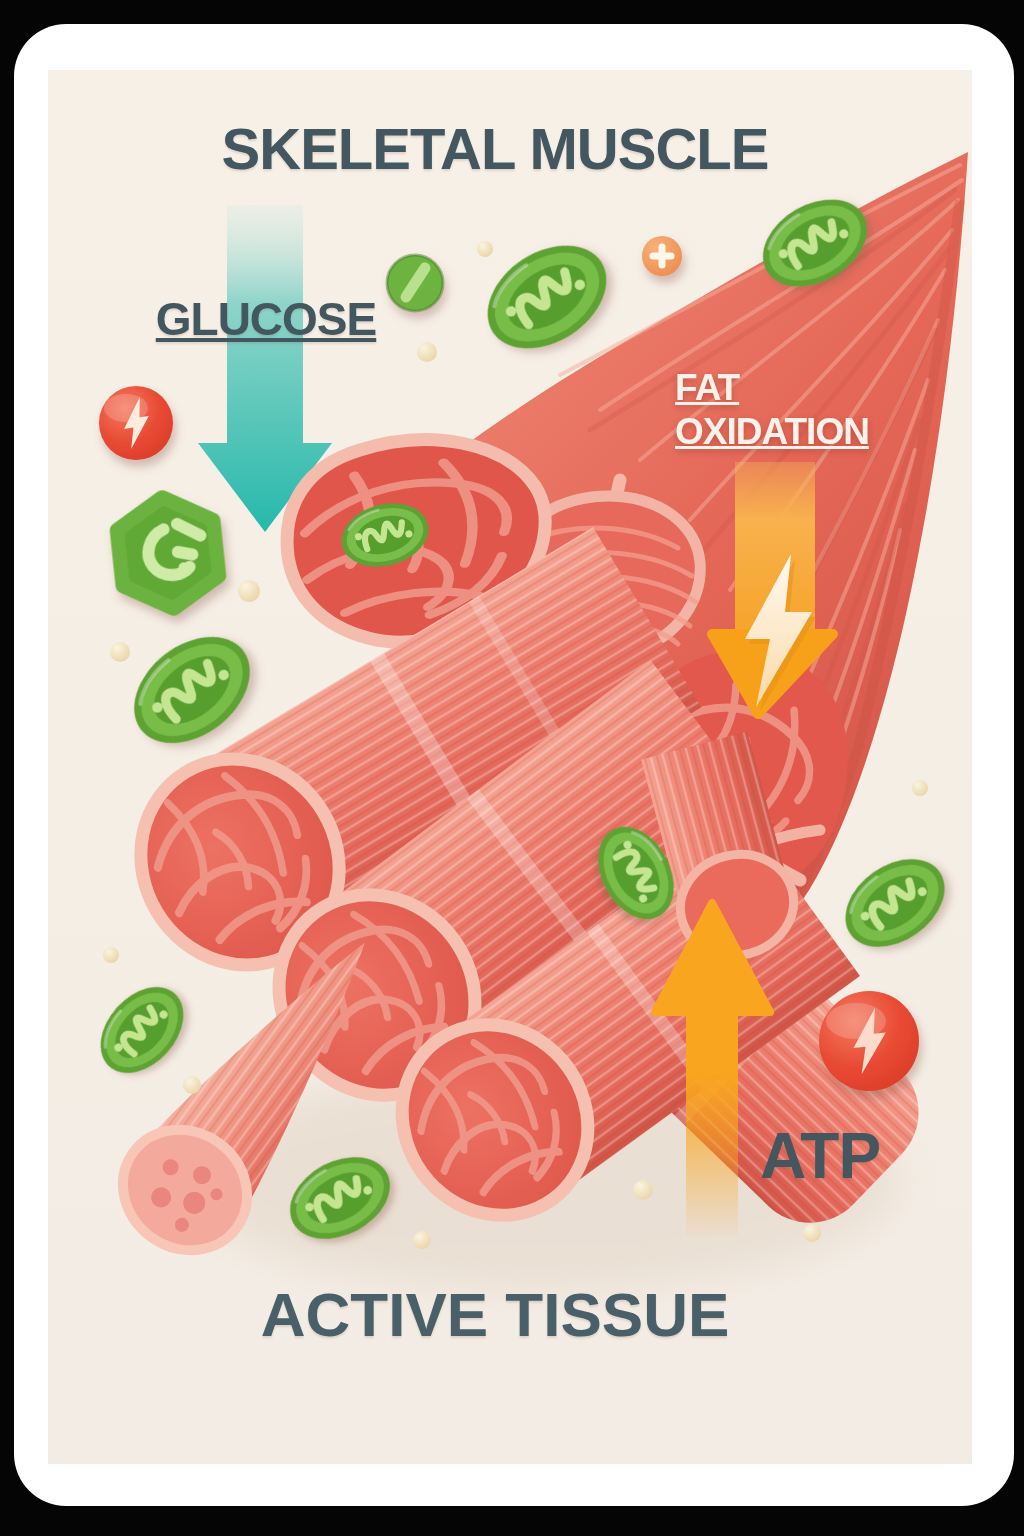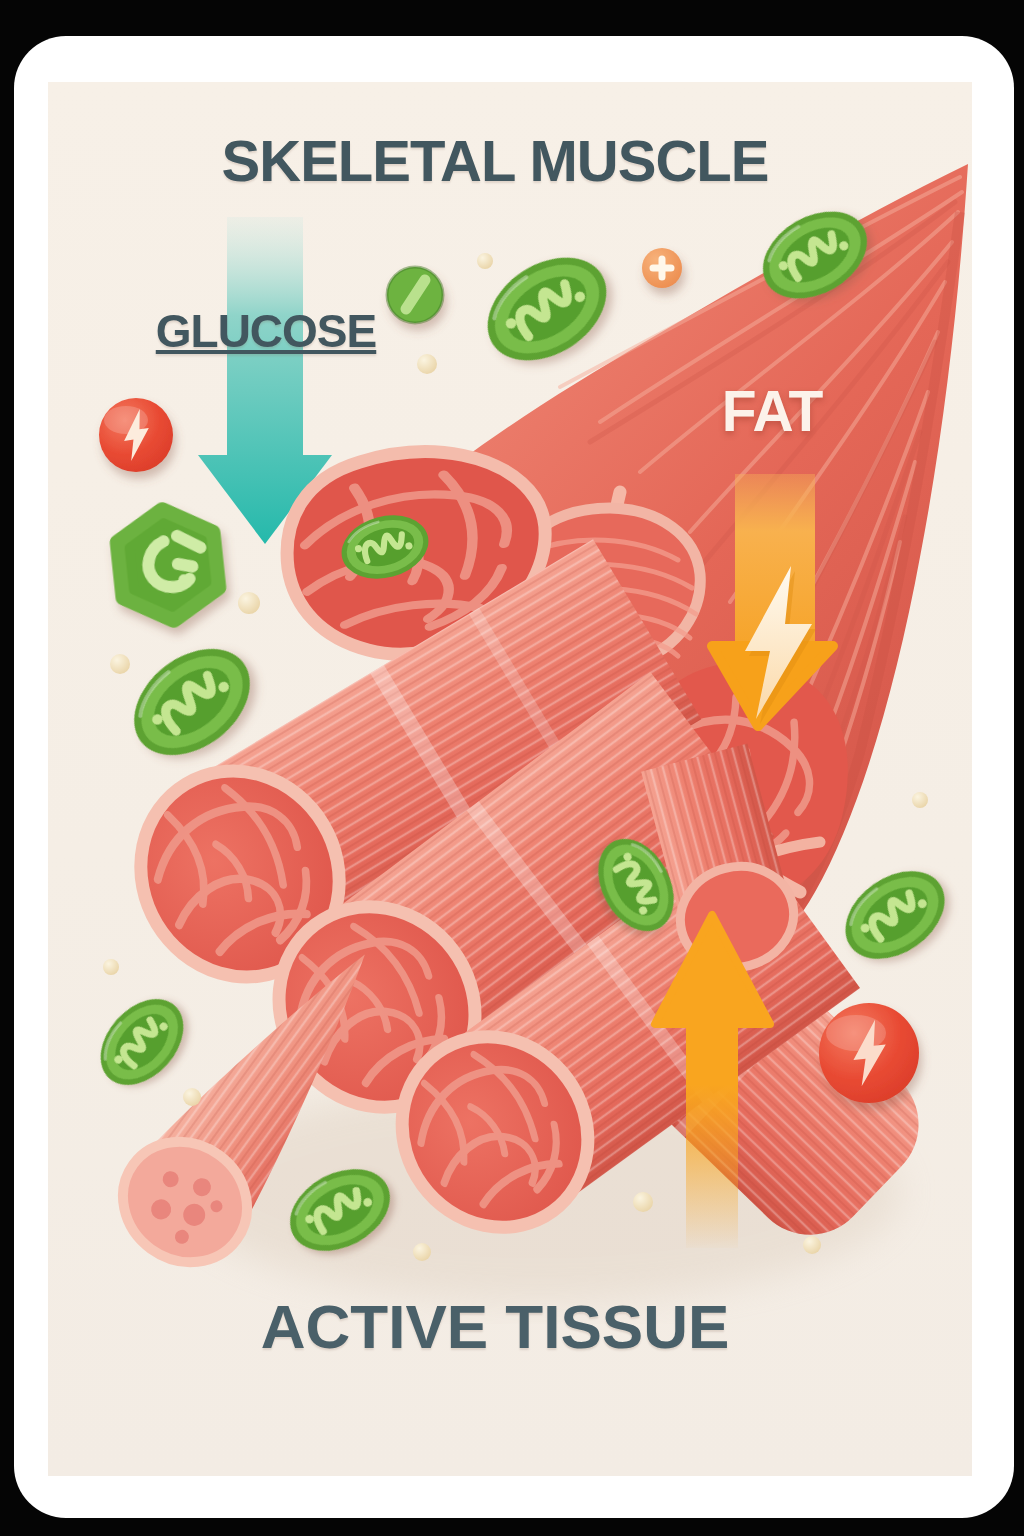--- a/index.html
+++ b/index.html
@@ -2,39 +2,39 @@
 <html><head>
 <meta charset="utf-8">
 <style>
   html,body{margin:0;padding:0;}
   body{
     width:1024px;height:1536px;position:relative;overflow:hidden;
     background:#050505;
     font-family:"Liberation Sans", sans-serif;
   }
   .card{
-    position:absolute;left:14px;top:36px;width:1000px;height:1482px;
+    position:absolute;left:14px;top:24px;width:1000px;height:1482px;
     background:#ffffff;border-radius:52px;
   }
   .panel{
     position:absolute;left:34px;top:46px;width:924px;height:1394px;
     background:linear-gradient(180deg,#f7f0e7 0%,#f5eee5 55%,#f3ece4 100%);
     overflow:hidden;
   }
   .panel svg{position:absolute;left:0;top:0;}
   .label{
     position:absolute;transform:translateX(-50%);
     font-weight:bold;color:#42575f;white-space:nowrap;
     text-shadow:0 2px 2px rgba(120,90,70,0.18);
     letter-spacing:-1px;
   }
   .title{top:45px;left:447px;font-size:58px;letter-spacing:-1px;}
   .glucose{top:222px;left:218px;font-size:46px;text-decoration:underline;}
-  .fat{top:296px;left:724px;font-size:57px;line-height:1.18;text-align:left;
-       color:#fcf2ea;text-shadow:0 3px 6px rgba(150,55,40,0.45);}
+  .fat{top:296px;left:724px;font-size:37px;line-height:1.18;text-align:left;
+       color:#fcf2ea;text-shadow:0 3px 6px rgba(150,55,40,0.45);text-decoration:underline;}
   .atp{top:1049px;left:772px;font-size:64px;color:#45565e;}
   .footer{top:1208px;left:447px;font-size:62px;line-height:1.2;text-align:center;
           color:#4a6069;letter-spacing:0px;}
 </style>
 </head>
 <body>
 
 <div class="card">
   <div class="panel">
 
@@ -305,19 +305,21 @@
         <circle cx="643" cy="1190" r="10" fill="url(#gDot)"></circle>
         <circle cx="812" cy="1233" r="9" fill="url(#gDot)"></circle>
         <circle cx="920" cy="788" r="8" fill="url(#gDot)"></circle>
       </g>
     </svg>
 
     <div class="label title">SKELETAL MUSCLE</div>
     <div class="label glucose">GLUCOSE</div>
     <div class="label fat">
       <div>FAT</div>
+      <div>OXIDATION</div>
     </div>
+    <div class="label atp">ATP</div>
     <div class="label footer">
       <div>ACTIVE TISSUE</div>
     </div>
 
   </div>
 </div>
 
 </body></html>

